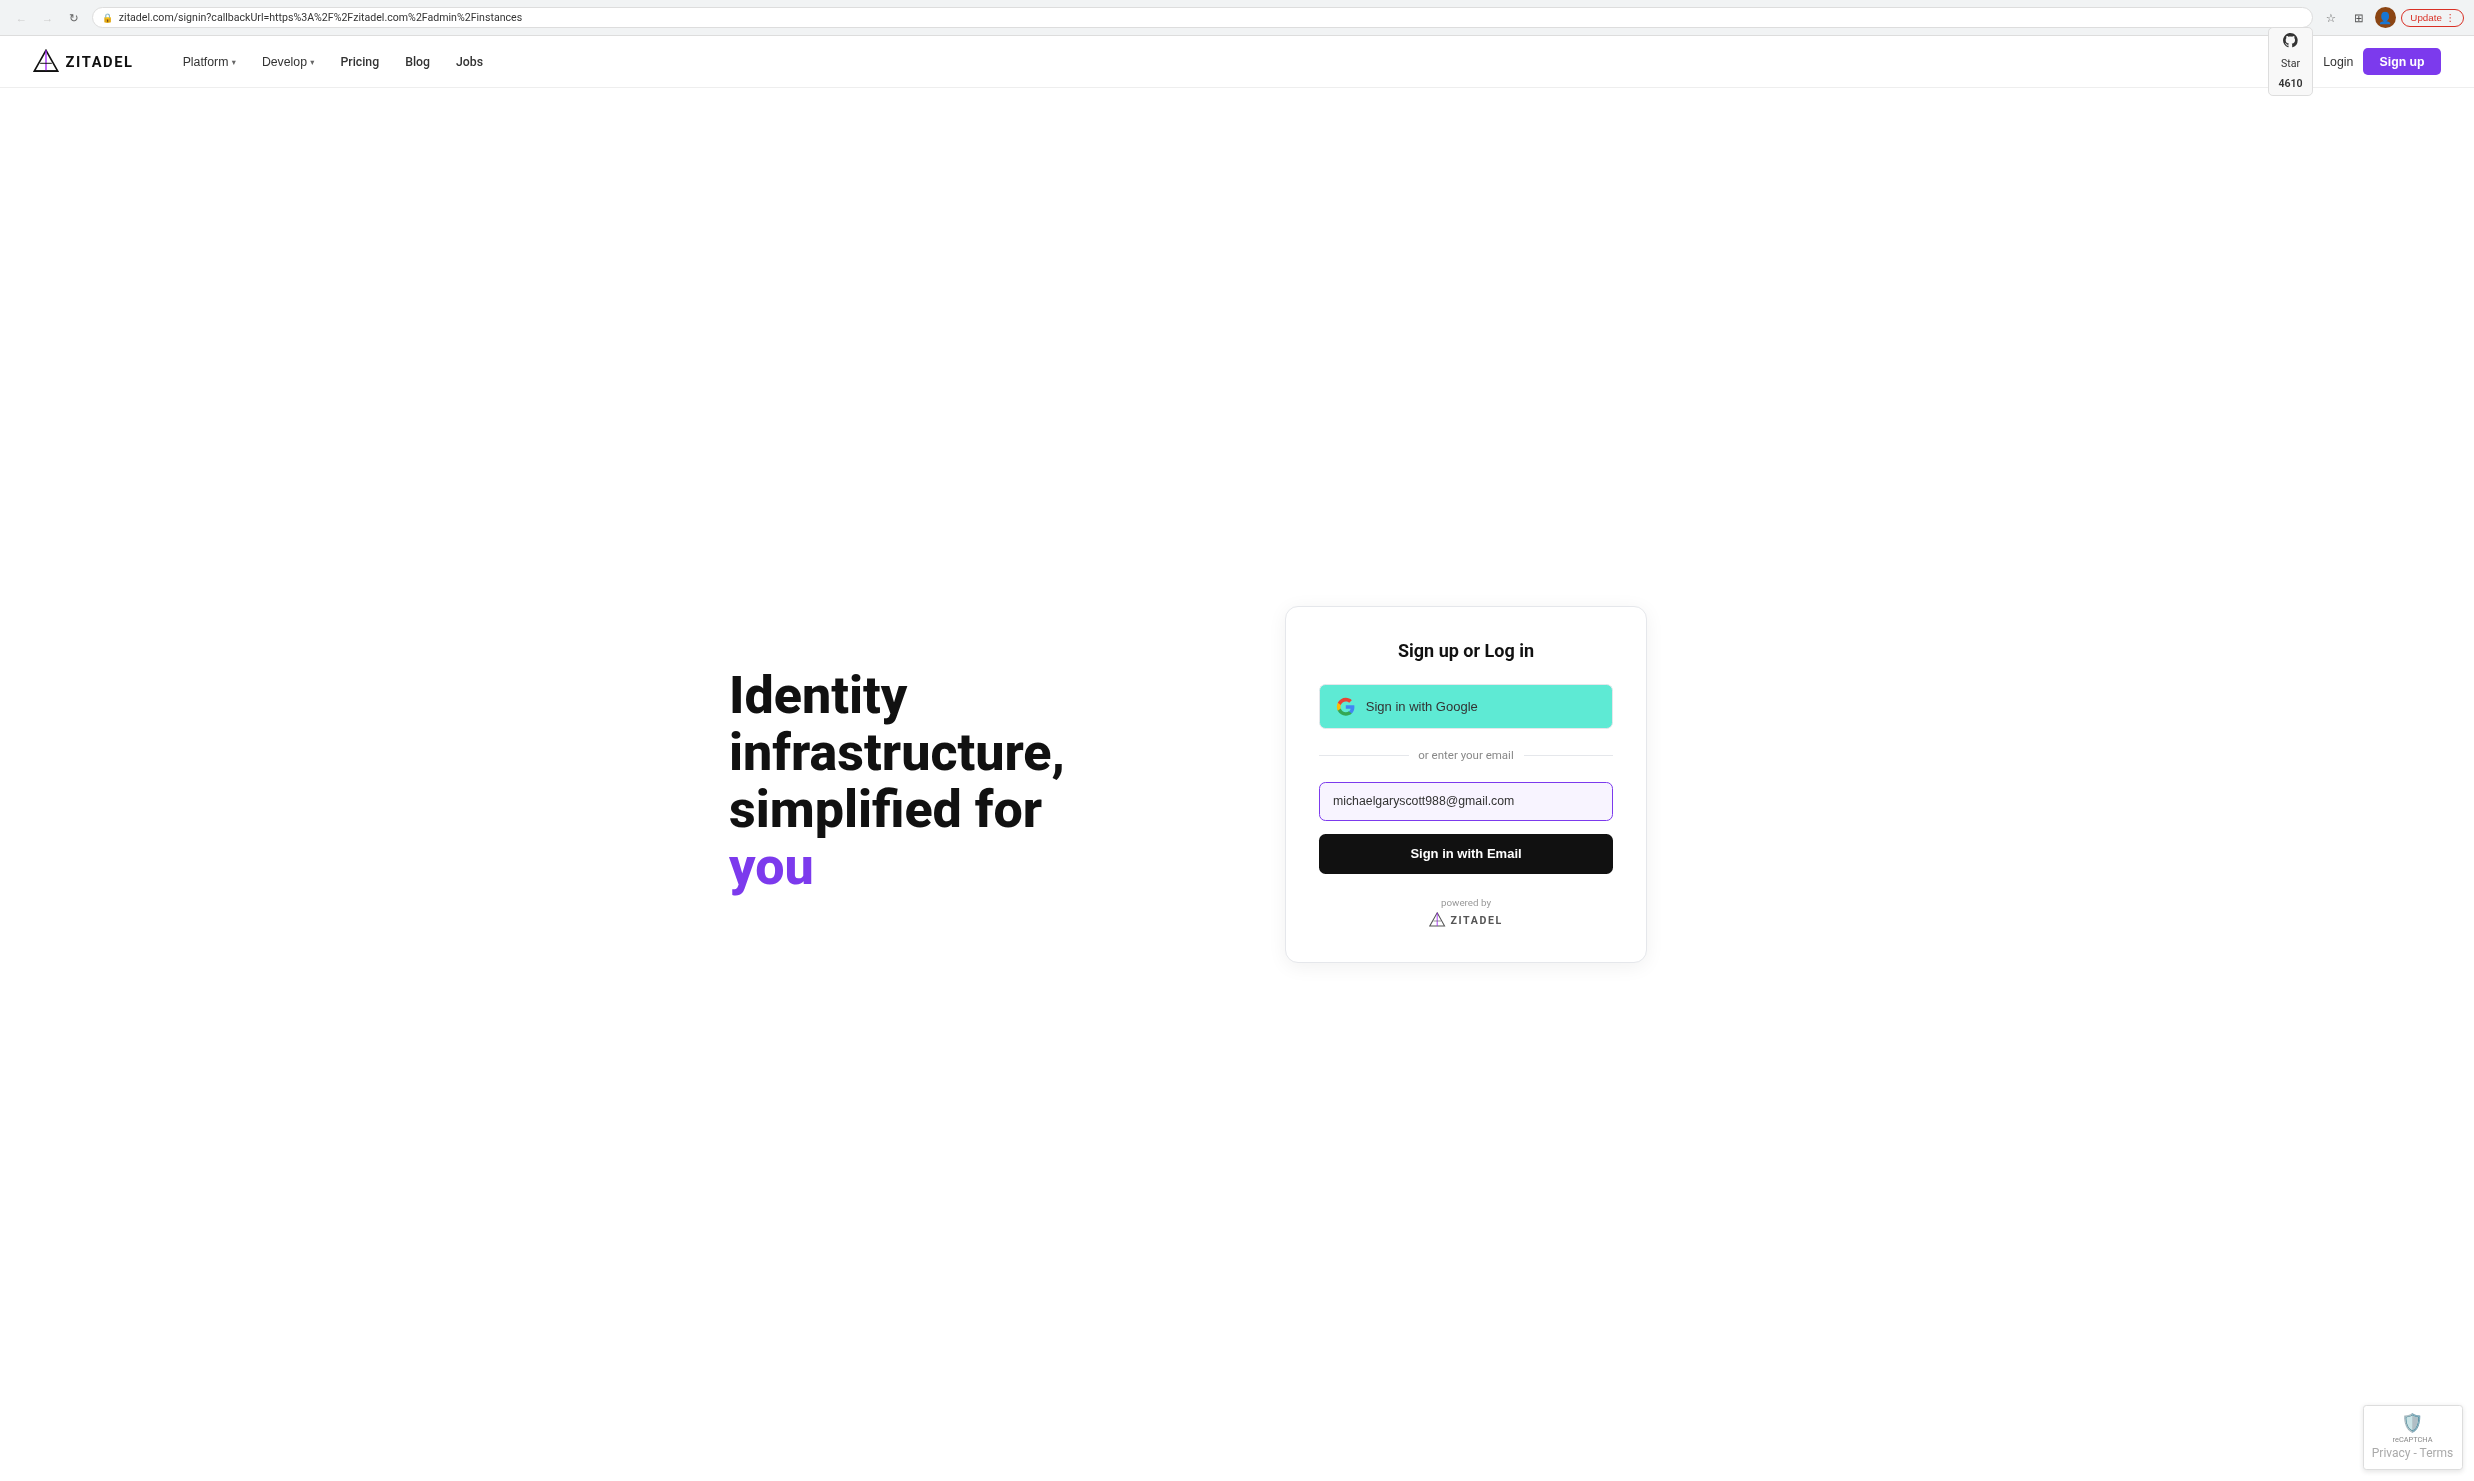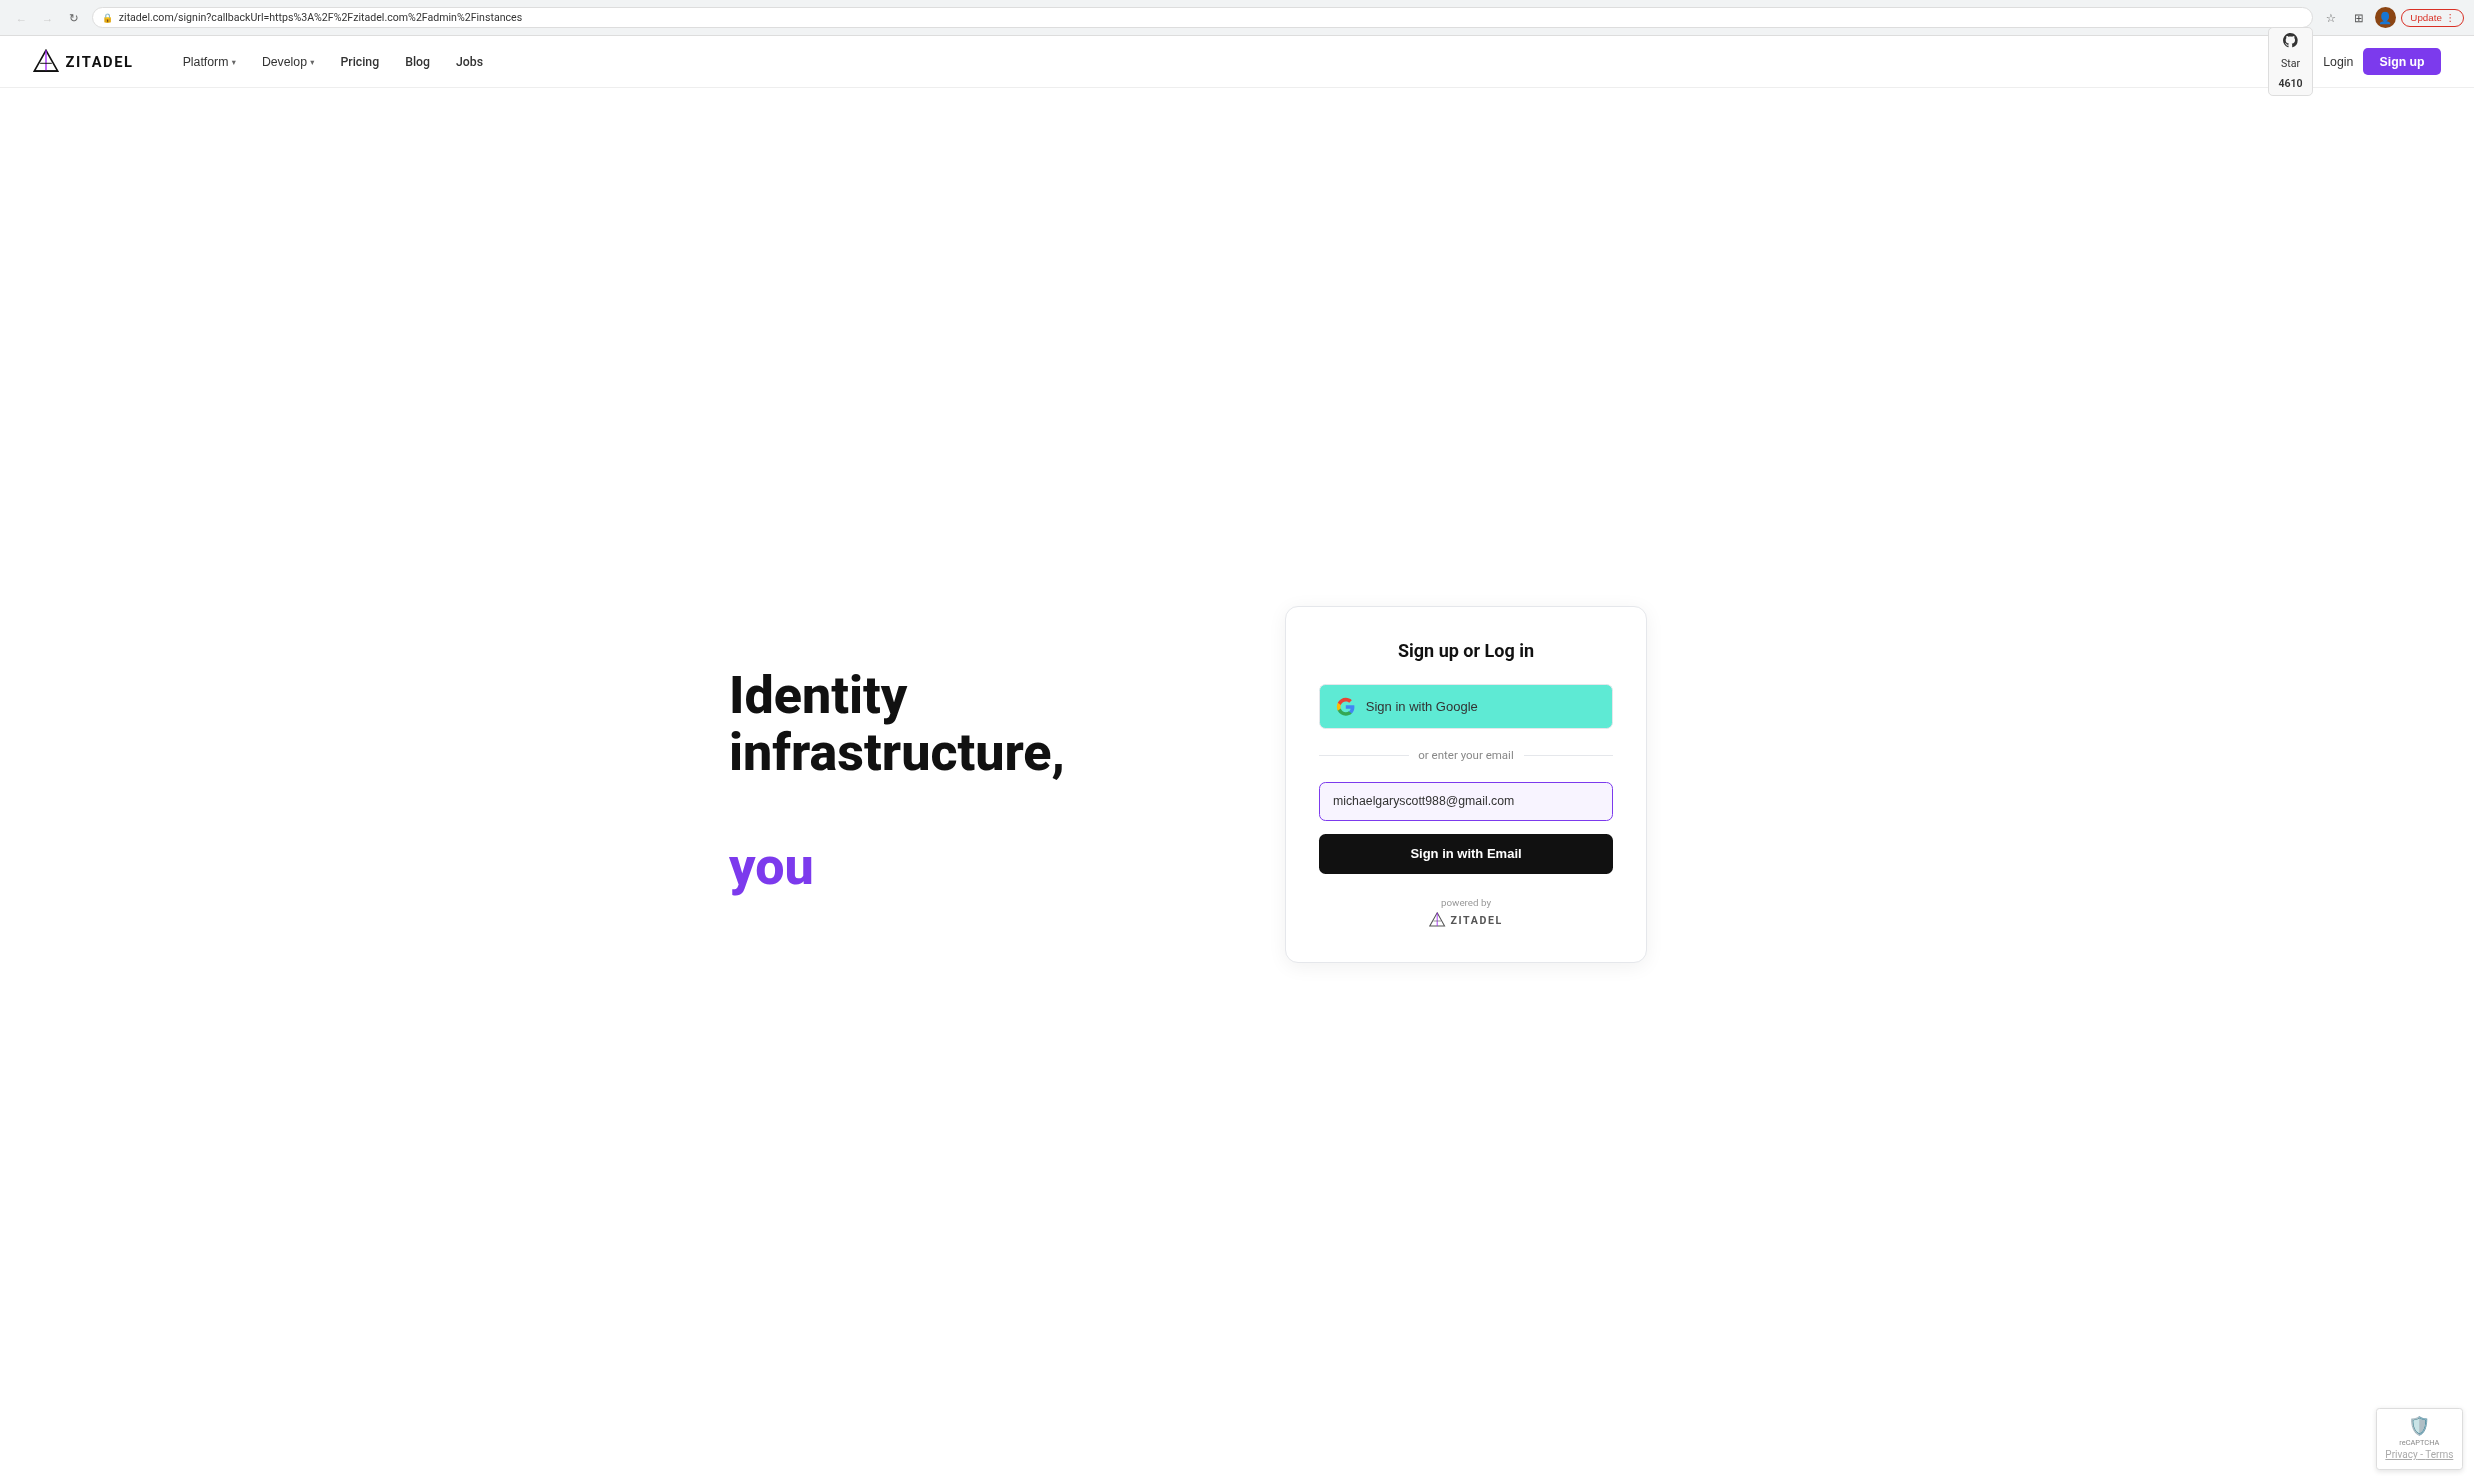--- a/index.html
+++ b/index.html
@@ -119,21 +119,21 @@
     
     .recaptcha-badge {
       position: fixed; bottom: 11.5px; right: 11.5px;
       background: #fff; border: 0.8px solid #ddd; border-radius: 3.3px;
       padding: 6.5px 8.2px; font-size: 8.2px; color: #888;
       display: flex; flex-direction: column; align-items: center; gap: 1.6px;
       box-shadow: 0 1.6px 4.9px rgba(0,0,0,0.1); z-index: 999;
     }
     .recaptcha-badge .rc-logo { font-size: 18px; }
     .recaptcha-badge .rc-text { font-size: 7.4px; line-height: 1.4; text-align: center; }
-    .recaptcha-badge .rc-links { font-size: 10px; color: #aaa; text-decoration: underline; }
+    .recaptcha-badge .rc-links { font-size: 12px; color: #aaa; }
   </style>
 </head>
 <body>
 
 <div class="browser-chrome">
   <div class="browser-nav-buttons">
     <button class="browser-nav-btn disabled">←</button>
     <button class="browser-nav-btn disabled">→</button>
     <button class="browser-nav-btn">↻</button>
   </div>
@@ -202,21 +202,21 @@
   </div>
 </nav>
 
 <div style="background: #fff; flex: 1;">
   <div class="main-content">
 
     <div class="hero-section">
       <h1 class="hero-title">
         <span>Identity</span><br>
         <span>infrastructure,</span><br>
-        <br>
+        <span>simplified for</span><br>
         <span class="accent">you</span>
       </h1>
     </div>
 
     <div class="auth-card">
       <h2 class="auth-title">Sign up or Log in</h2>
 
       <button class="google-btn">
 
         <svg class="google-logo" viewBox="0 0 24 24" xmlns="http://www.w3.org/2000/svg">

